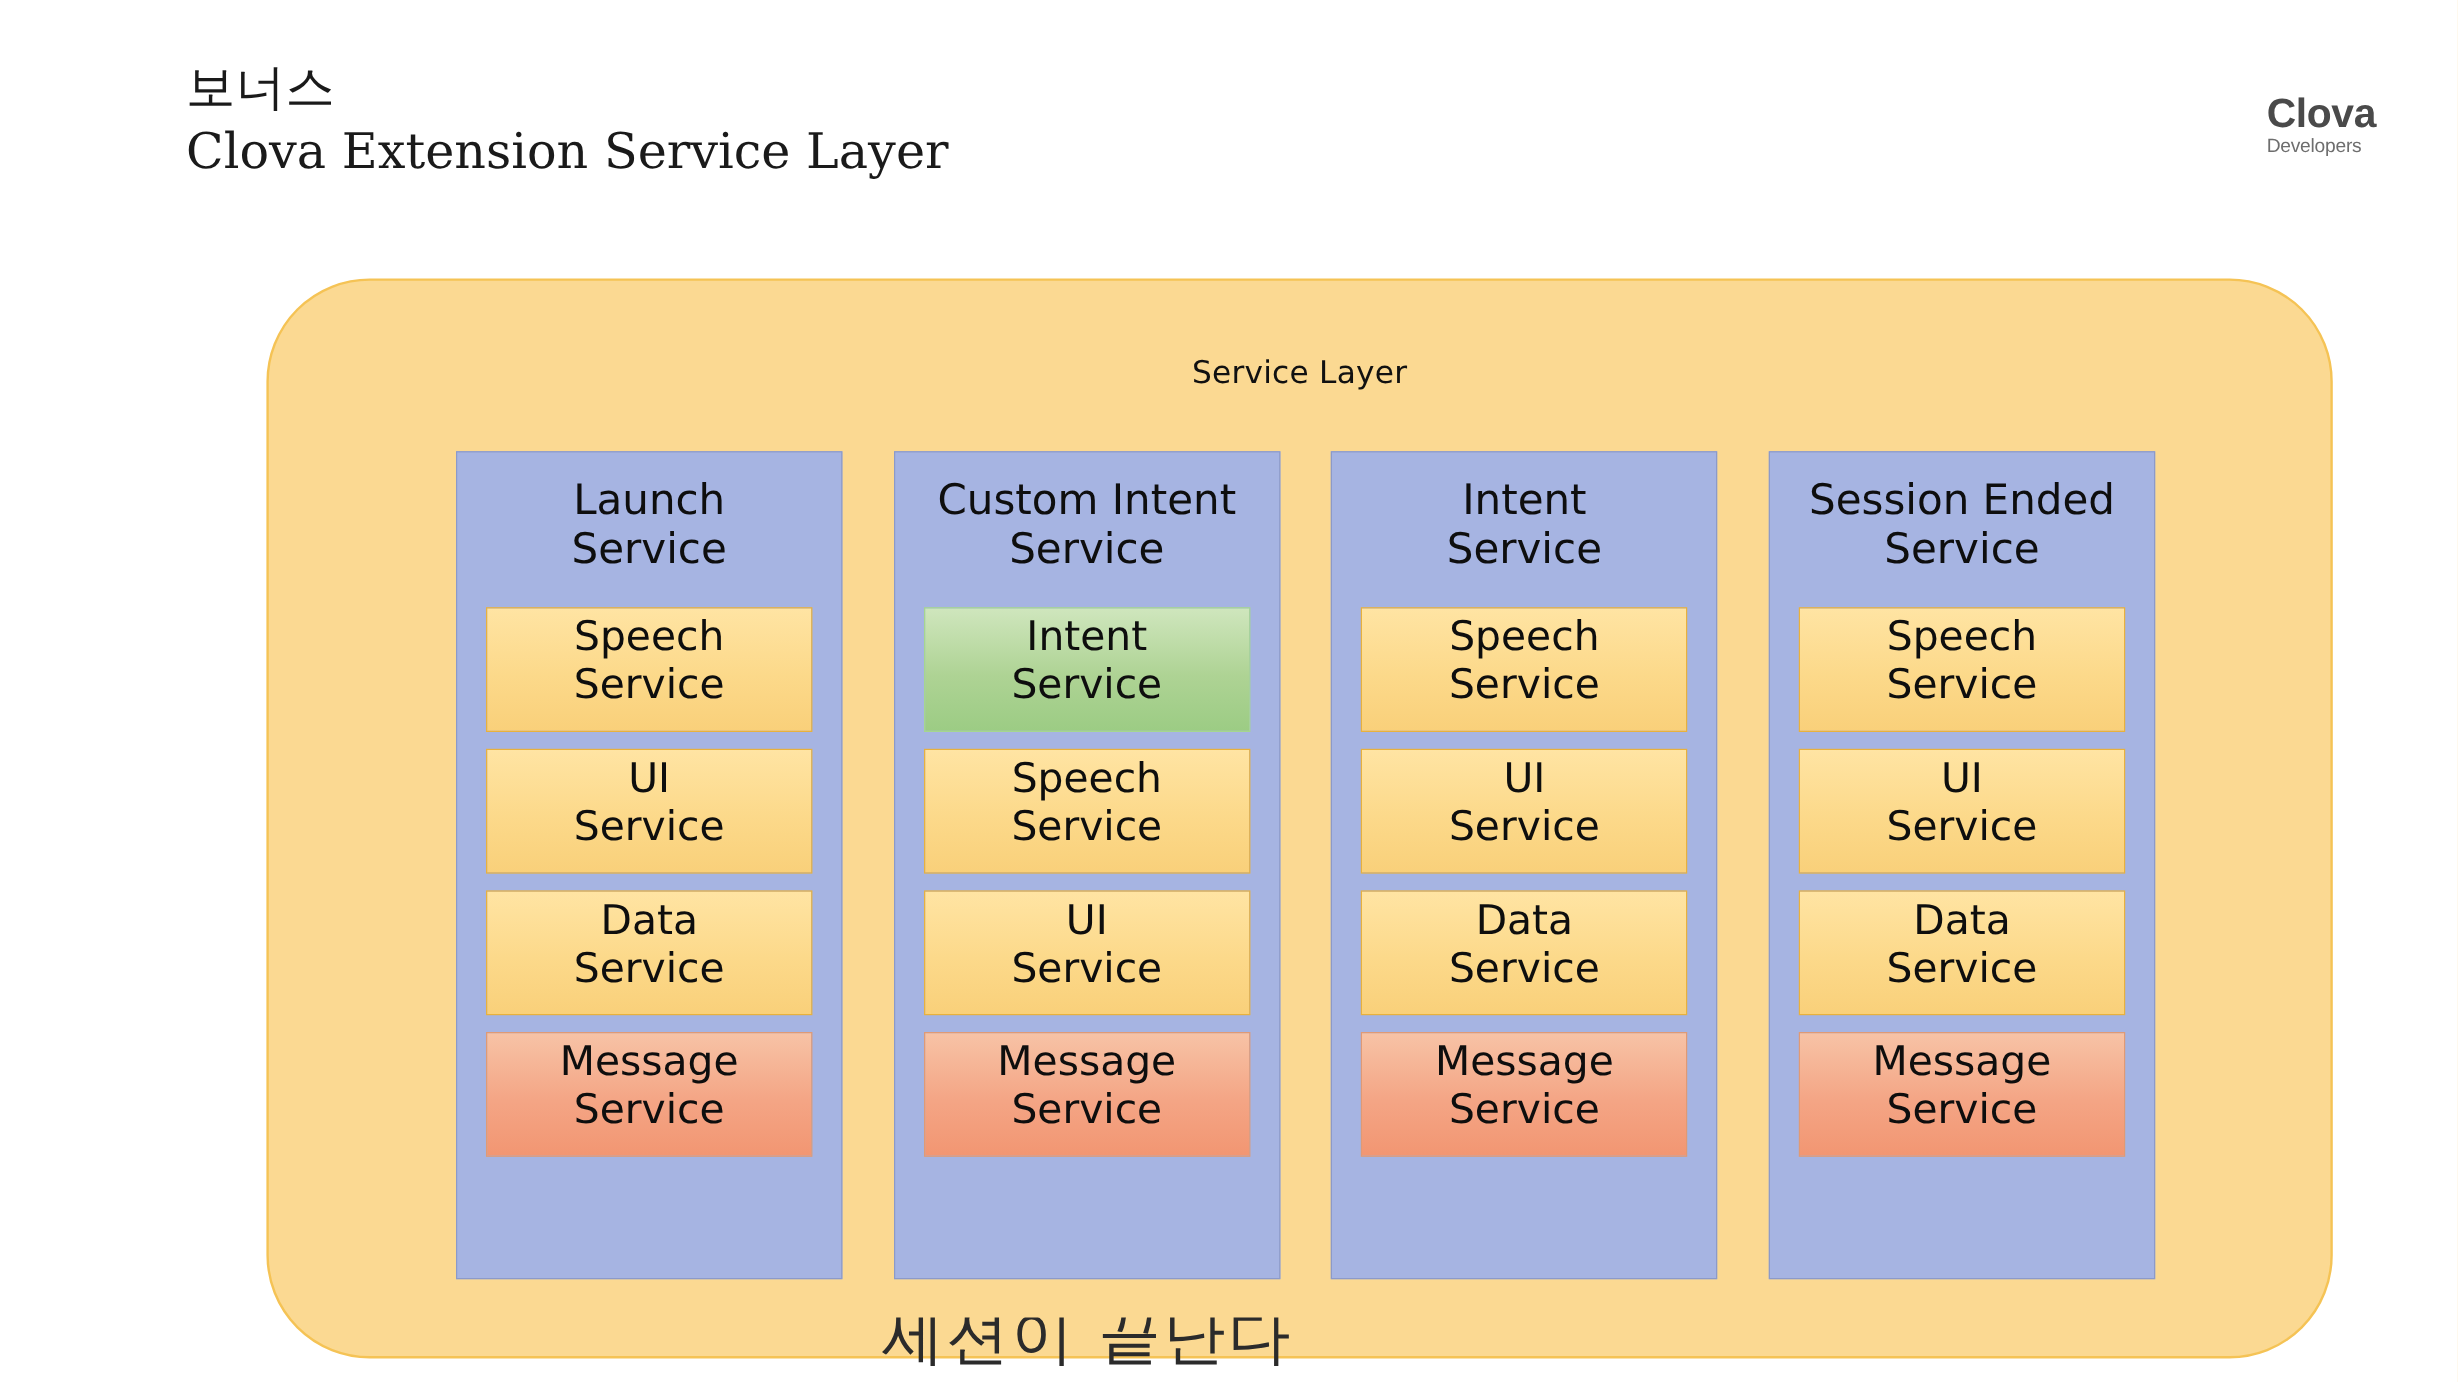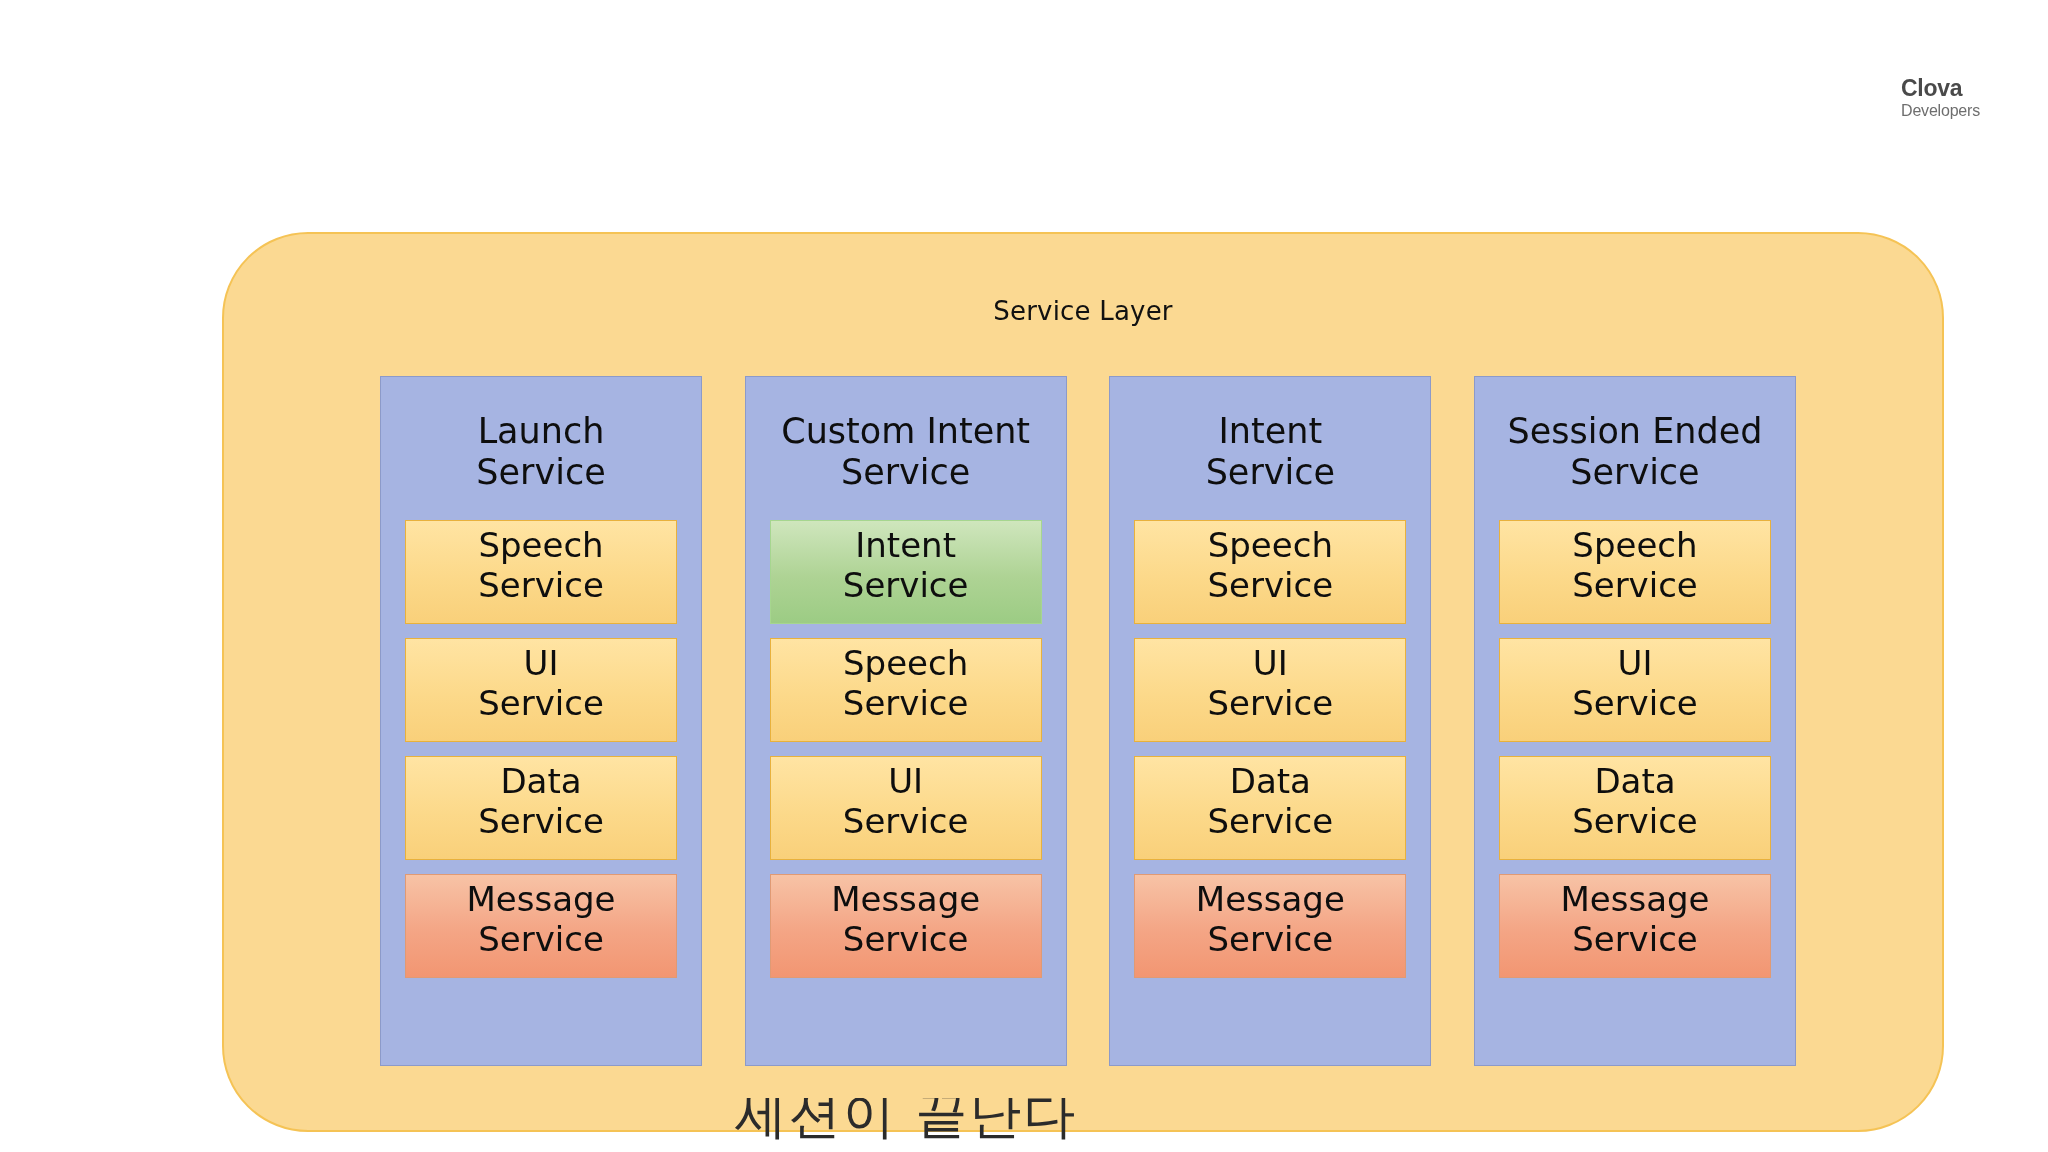--- a/index.html
+++ b/index.html
@@ -46,21 +46,21 @@
   .brand {
     position: absolute;
     right: 68px;
     top: 76px;
     text-align: left;
     line-height: 1.12;
   }
   .brand-name {
     font-family: "Liberation Sans", sans-serif;
     font-weight: bold;
-    font-size: 23px;
+    font-size: 34px;
     color: #4a4a4a;
     letter-spacing: -0.3px;
   }
   .brand-sub {
     font-family: "Liberation Sans", sans-serif;
     font-size: 16px;
     color: #6e6e6e;
     letter-spacing: -0.2px;
   }
 
@@ -107,21 +107,21 @@
     padding: 0 24px;
     display: flex;
     flex-direction: column;
   }
   .column-title {
     font-family: "DejaVu Sans", sans-serif;
     font-size: 35px;
     line-height: 1.18;
     color: #0e0e0e;
     text-align: center;
-    padding-top: 34px;
+    padding-top: 20px;
     padding-bottom: 26px;
     white-space: pre-line;
   }
   .service-box {
     font-family: "DejaVu Sans", sans-serif;
     font-size: 34px;
     line-height: 1.18;
     color: #0e0e0e;
     text-align: center;
     box-sizing: border-box;
@@ -162,20 +162,24 @@
     overflow: hidden;
     height: 54px;
     line-height: 0.62;
     padding-left: 46px;
   }
 </style>
 </head>
 <body>
 
 <div class="header">
+  <div class="title-block">
+    <div class="title-ko">보너스</div>
+    <div class="title-en">Clova Extension Service Layer</div>
+  </div>
   <div class="brand">
     <div class="brand-name">Clova</div>
     <div class="brand-sub">Developers</div>
   </div>
 </div>
 
 <div class="layer">
   <div class="layer-title">Service Layer</div>
   <div class="columns" id="columns-root">
       <div class="column">

